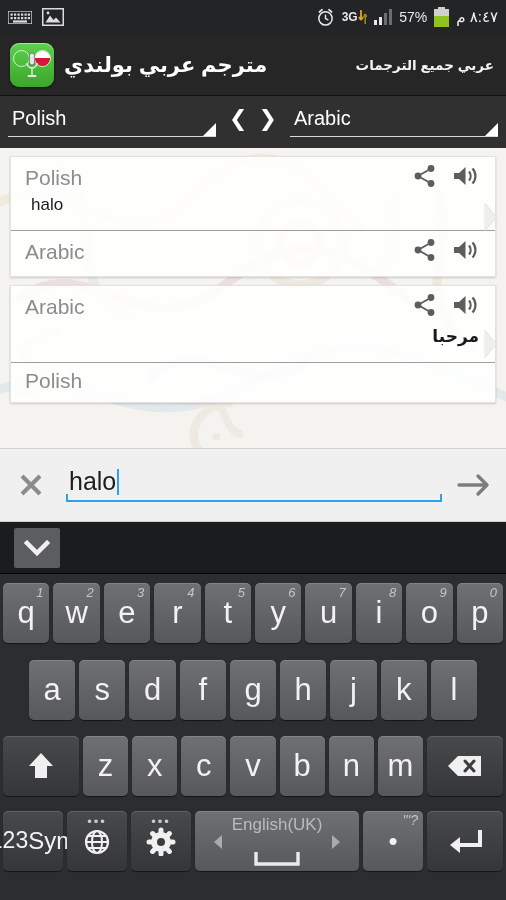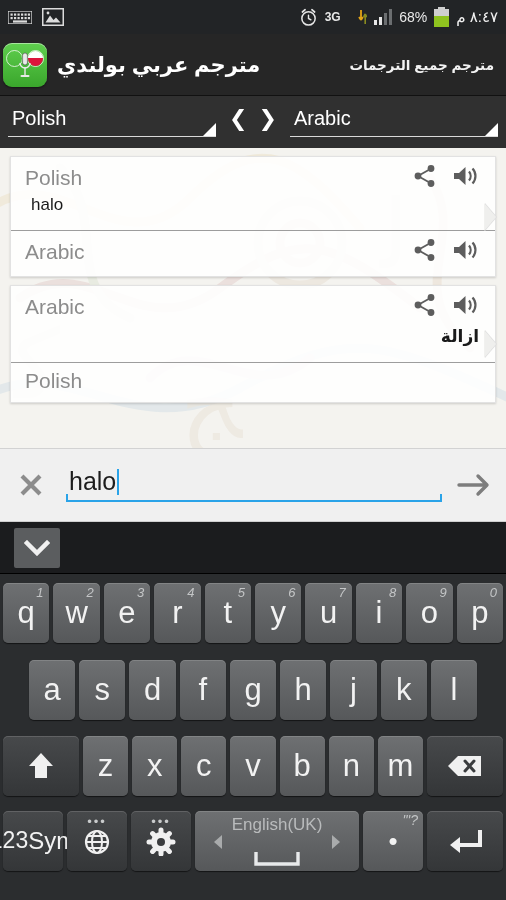--- a/index.html
+++ b/index.html
@@ -14,37 +14,37 @@
   
   .statusbar {
     height:34px; background:#222426; display:flex; align-items:center;
     padding:0 8px; gap:6px;
   }
   .sb-left { display:flex; align-items:center; gap:10px; }
   .sb-right { margin-left:auto; display:flex; align-items:center; gap:7px; }
   .icon-kbd { width:24px; height:13px; display:block; }
   .icon-img { width:22px; height:18px; display:block; }
   .icon-alarm { width:19px; height:19px; display:block; }
-  .net3g { display:flex; align-items:center; gap:17px; }
+  .net3g { display:flex; align-items:center; gap:0; }
   .net3g .lbl { font-size:12px; font-weight:bold; color:#e8e8e8; line-height:1; }
   .net3g .arrows { display:flex; flex-direction:column; line-height:0; }
   .signal { display:flex; align-items:flex-end; gap:1.5px; height:16px; }
   .signal i { width:3.5px; background:#6b6e70; display:block; }
   .signal i.on { background:#e6e6e6; }
   .batt-pct { font-size:14px; color:#e9e9e9; letter-spacing:0; }
   .batt { width:15px; height:20px; position:relative; }
   .batt .cap { position:absolute; top:0; left:4px; width:7px; height:2px; background:#cfcfcf; }
   .batt .body { position:absolute; top:2px; left:0; width:15px; height:18px; background:#cfcfcf; }
   .batt .fill { position:absolute; bottom:0; left:0; width:15px; height:11px; background:#8fc31f; }
   .clock { font-size:15px; color:#f2f2f2; white-space:nowrap; }
 
   
   .actionbar {
     height:62px; background:#262626; display:flex; align-items:center;
-    padding:0 12px 0 3px;
+    padding:0 12px 0 10px;
     border-bottom:1px solid #111;
   }
   .app-icon {
     width:44px; height:44px; border-radius:9px; position:relative; flex:0 0 auto;
     background:linear-gradient(#5fcf4e,#3aa62c);
     box-shadow:inset 0 1px 0 rgba(255,255,255,.45), 0 1px 2px rgba(0,0,0,.5);
     overflow:hidden;
   }
   .flagc { position:absolute; top:7px; width:17px; height:17px; border-radius:50%;
            overflow:hidden; border:1px solid rgba(255,255,255,.75); }
@@ -221,21 +221,21 @@
               <path d="M7.2 15 V5 M7.2 5 L5.6 8 M7.2 5 L8.8 8" stroke="#8a8c20" stroke-width="1.6" fill="none"></path>
             </svg>
         </span>
       </span>
       <span class="signal">
         <i class="on" style="height:5px"></i>
           <i class="on" style="height:8px"></i>
           <i style="height:12px"></i>
           <i style="height:16px"></i>
       </span>
-      <span class="batt-pct">68%</span>
+      <span class="batt-pct">57%</span>
       <span class="batt">
         <span class="cap"></span>
           <span class="body"></span>
           <span class="fill"></span>
       </span>
       <span class="clock">٨:٤٧ م</span>
     </div>
   </div>
 
   <div class="actionbar">
@@ -248,21 +248,21 @@
           <span style="display:block;height:50%;background:#dc143c"></span>
       </span>
       <svg class="mic" width="14" height="30" viewBox="0 0 14 30">
         <rect x="4.6" y="1" width="4.8" height="12" rx="2.4" fill="#e9e9e9" stroke="#4a4a4a" stroke-width=".6"></rect>
         <path d="M2 11 a5 5 0 0 0 10 0" fill="none" stroke="#e9e9e9" stroke-width="1.5"></path>
         <rect x="6.3" y="15" width="1.4" height="8" fill="#e9e9e9"></rect>
         <rect x="2.5" y="23" width="9" height="2" rx="1" fill="#e9e9e9"></rect>
       </svg>
     </div>
     <div class="app-title">مترجم عربي بولندي</div>
-    <div class="clear-all">مترجم جميع الترجمات</div>
+    <div class="clear-all">عربي جميع الترجمات</div>
   </div>
 
   <div class="langbar">
     <div class="spinner">
       <div class="lbl">Polish</div>
       <div class="rule"></div>
       <div class="tri"></div>
     </div>
     <div class="swap">
       <span>❮</span>
@@ -358,21 +358,21 @@
             </span>
             <span>
               <svg width="27" height="24" viewBox="0 0 27 24">
                   <path d="M2 9 H7 L13.5 3 V21 L7 15 H2 Z" fill="#5d5d5d"></path>
                   <path d="M17 7.5 a7 7 0 0 1 0 9" fill="none" stroke="#5d5d5d" stroke-width="2.2"></path>
                   <path d="M20.5 4.5 a11 11 0 0 1 0 15" fill="none" stroke="#5d5d5d" stroke-width="2.2"></path>
                 </svg>
             </span>
           </span>
         </div>
-        <div class="txt-ar">ازالة</div>
+        <div class="txt-ar">مرحبا</div>
       </div>
       <div class="sect">
         <div class="sect-head">
           <span class="sect-lang">Polish</span>
         </div>
       </div>
     </div>
   </div>
 
   <div class="inputrow">

